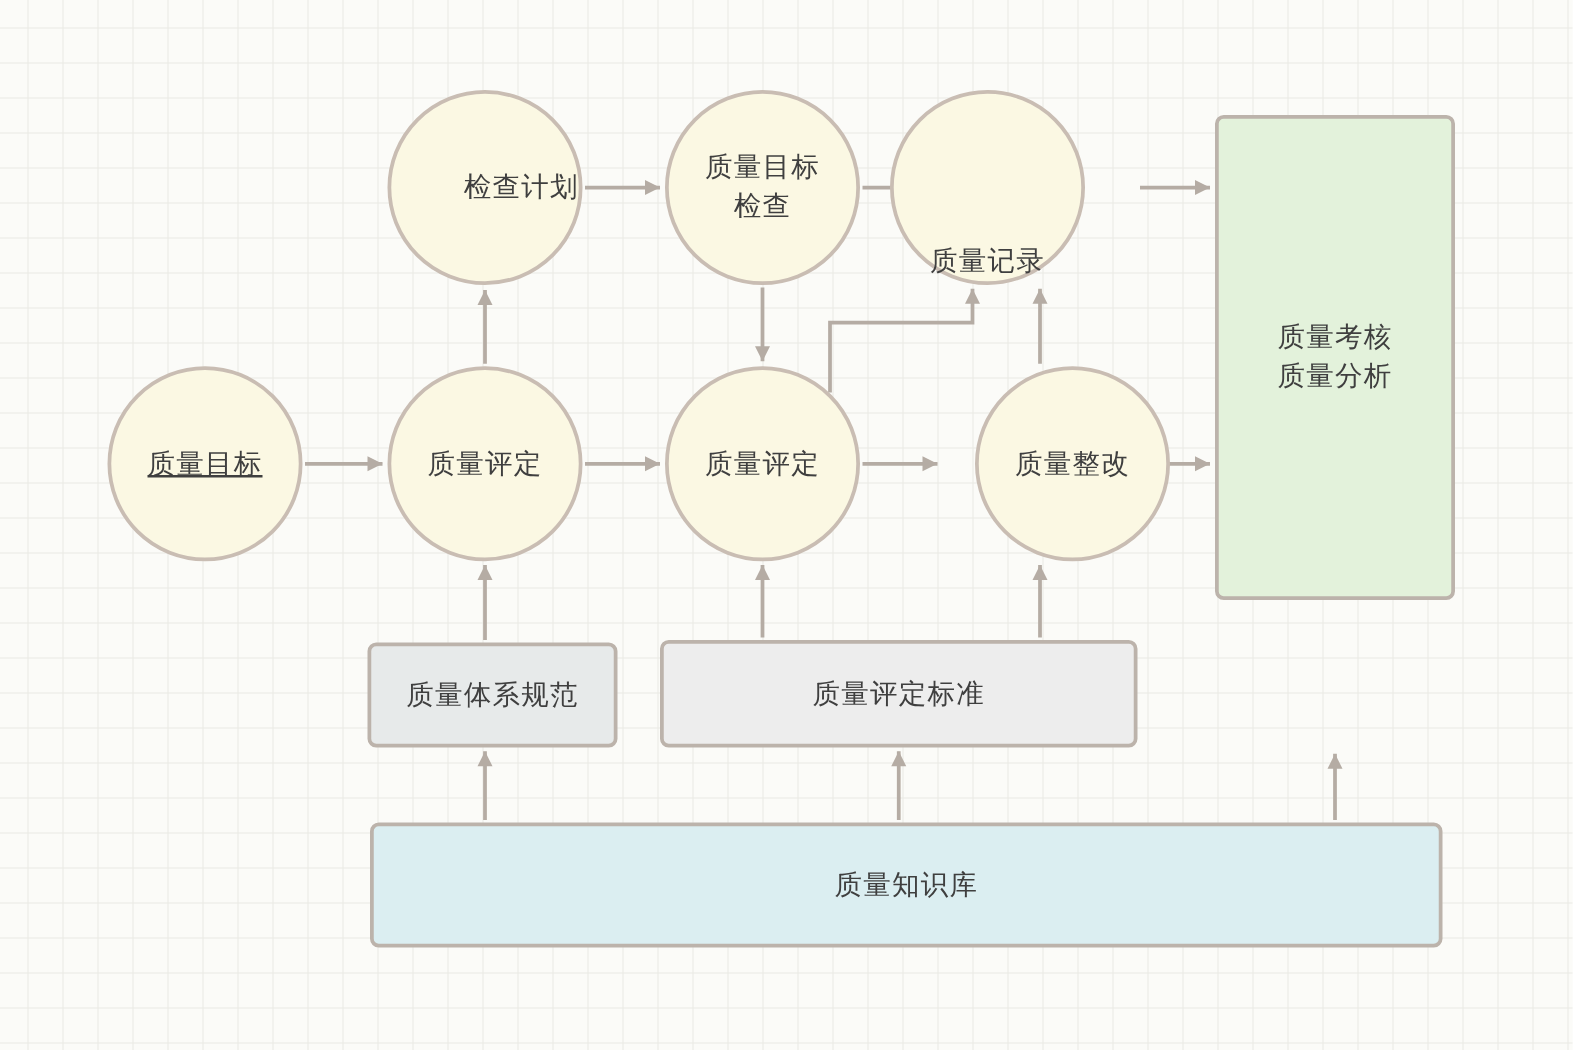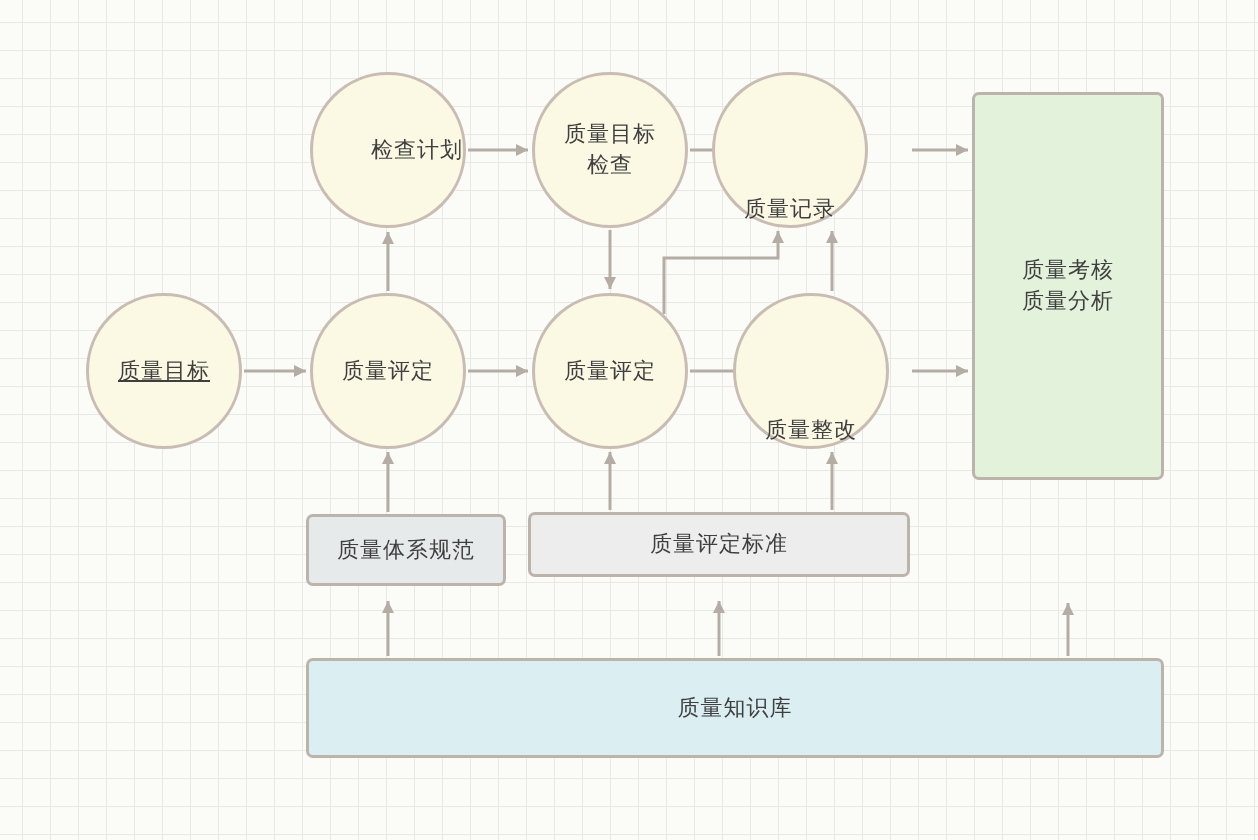--- a/index.html
+++ b/index.html
@@ -107,33 +107,33 @@
 
   <div class="node circle" style="left:86px; top:293px;text-decoration:underline;">
     <span class="label">质量目标</span>
   </div>
   <div class="node circle" style="left:310px; top:293px;">
     <span class="label">质量评定</span>
   </div>
   <div class="node circle" style="left:532px; top:293px;text-align:center;">
     <span class="label">质量评定</span>
   </div>
-  <div class="node circle" style="left:733px; top:293px;align-items:flex-end;">
+  <div class="node circle" style="left:780px; top:293px;">
     <span class="label">质量整改</span>
   </div>
 
   <div class="node rect green" style="left:972px; top:92px; width:192px; height:388px;">
     <span class="label">质量考核
 质量分析</span>
   </div>
 
-  <div class="node rect gray" style="left:306px; top:514px; width:200px; height:72px;">
+  <div class="node rect gray" style="left:294px; top:514px; width:200px; height:84px;">
     <span class="label">质量体系规范</span>
   </div>
-  <div class="node rect gray2" style="left:528px; top:512px; width:382px; height:65px;">
+  <div class="node rect gray2" style="left:528px; top:512px; width:382px; height:86px;">
     <span class="label">质量评定标准</span>
   </div>
 
-  <div class="node rect cyan" style="left:306px; top:658px; width:858px; height:100px;">
+  <div class="node rect cyan" style="left:296px; top:658px; width:858px; height:100px;">
     <span class="label">质量知识库</span>
   </div>
 
 </div>
 
 </body></html>

